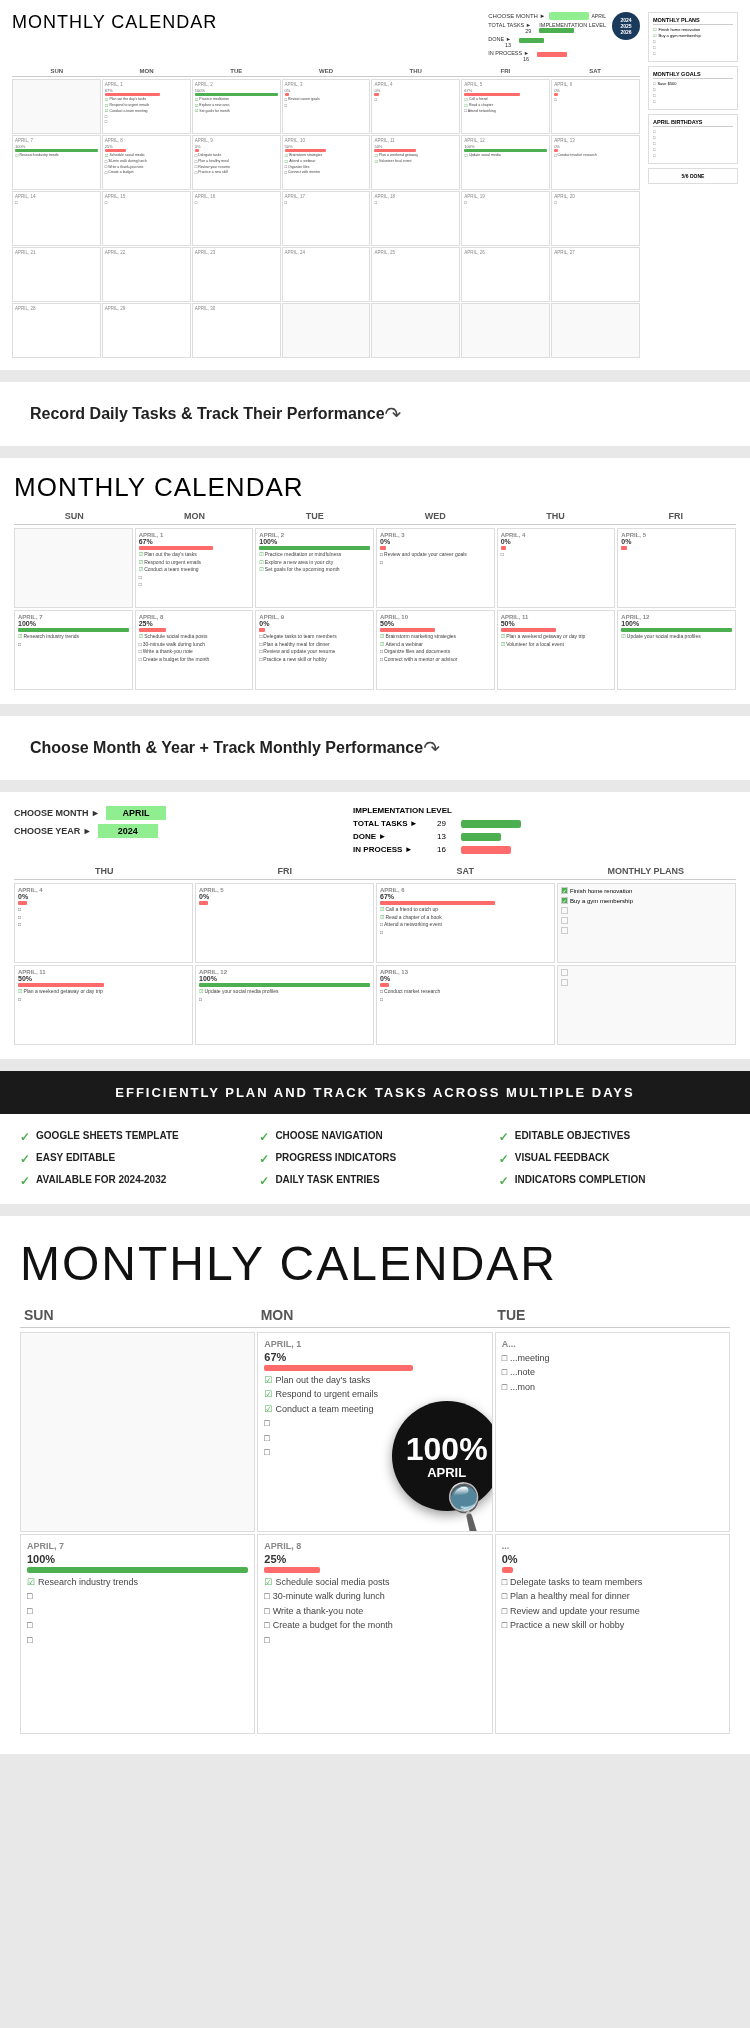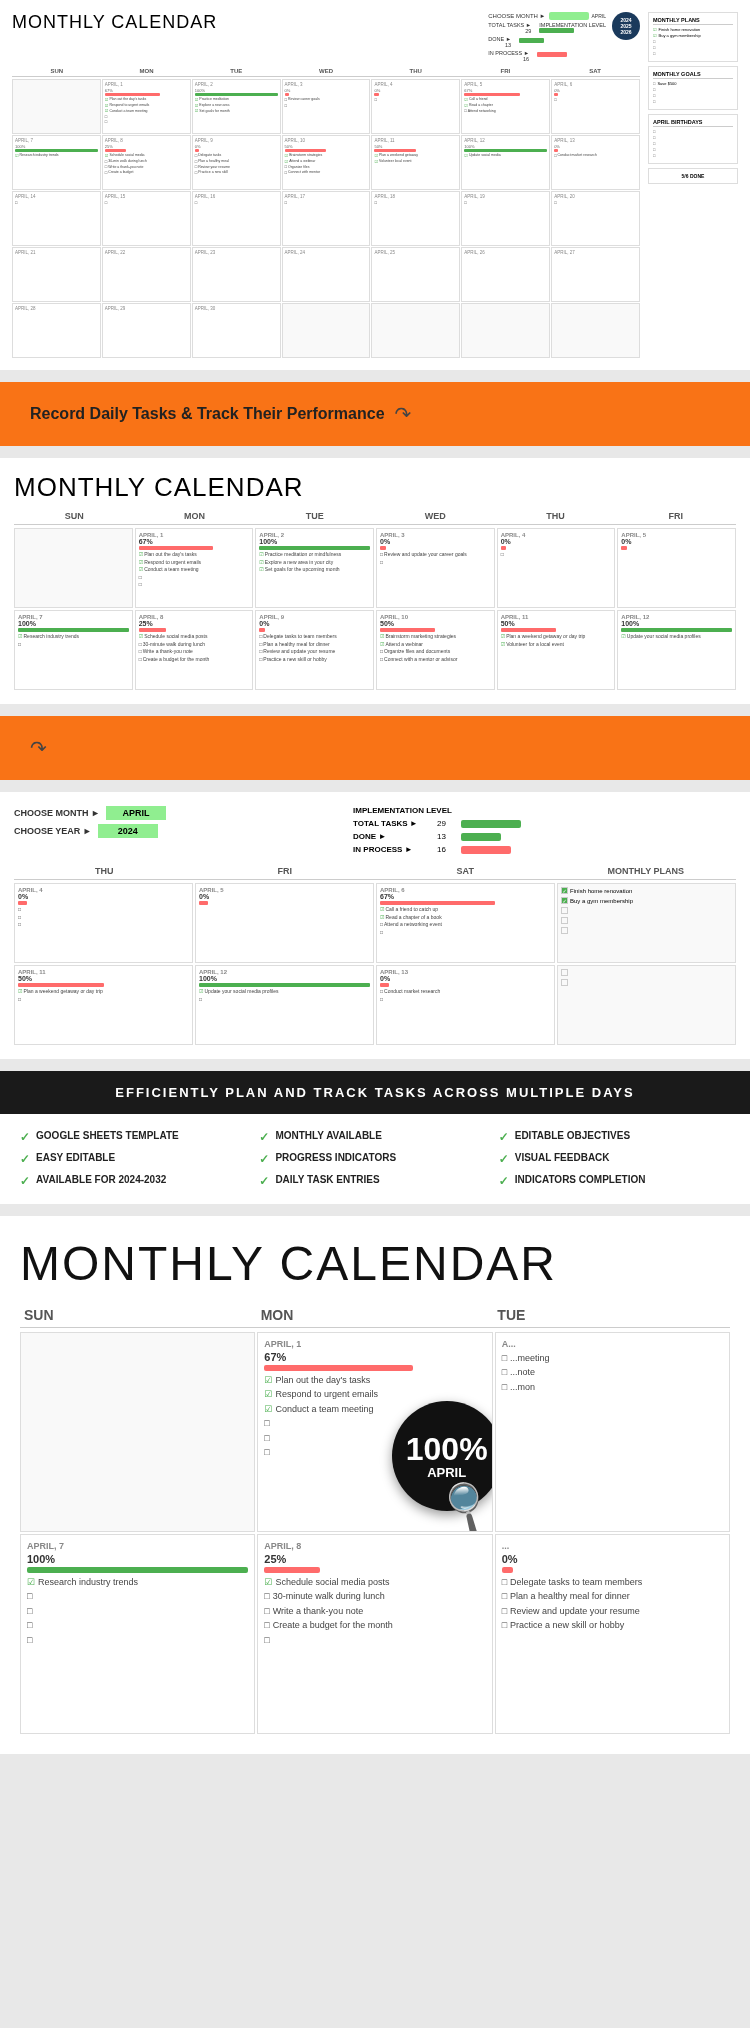--- a/index.html
+++ b/index.html
@@ -72,21 +72,21 @@
     .sidebar-box-1 {
       border: 0.5px solid #ddd; padding: 4px; margin-bottom: 4px;
     }
     .sidebar-title-1 { font-size: 5.5px; font-weight: bold; border-bottom: 0.5px solid #ccc; margin-bottom: 2px; padding-bottom: 1px; }
     .sidebar-item-1 { display: flex; align-items: center; gap: 2px; margin-bottom: 1px; font-size: 4px; }
     .sidebar-item-1::before { content: '□'; font-size: 4px; color: #666; }
     .sidebar-item-1.checked::before { content: '☑'; color: #4CAF50; }
 
     
     .transition-section {
-      background: #f97316; padding: 20px 30px; display: flex; align-items: center; gap: 10px;
+      background: #ffffff; padding: 20px 30px; display: flex; align-items: center; 
     }
     .transition-text { font-size: 16px; font-weight: bold; color: #222; }
     .arrow-curve { font-size: 20px; color: #444; }
 
     
     .section-2 {
       background: #fff; padding: 14px;
     }
     .cal-title-2 { font-size: 26px; font-weight: 900; letter-spacing: 1px; margin-bottom: 8px; }
     .cal-title-2 span { font-weight: 300; }
@@ -553,20 +553,21 @@
       <div class="pct-2">100%</div>
       <div class="pb-2 pb-green" style="width:100%;"></div>
       <div class="task-2 checked">Update your social media profiles</div>
     </div>
   </div>
 </div>
 
 <div class="section-divider"></div>
 
 <div class="transition-section">
+  <span class="transition-text">Choose Month &amp; Year + Track Monthly Performance</span>
   <span class="arrow-curve">↷</span>
 </div>
 
 <div class="section-divider"></div>
 
 <div class="section-3">
   <div class="section-3-top">
     <div class="choose-col">
       <div class="choose-row">
         <span class="choose-label">CHOOSE MONTH ►</span>
@@ -692,21 +693,21 @@
 </div>
 
 <div class="features-section">
   <div class="features-grid">
     <div class="feature-item">
       <span class="feature-check">✓</span>
       <span>GOOGLE SHEETS TEMPLATE</span>
     </div>
     <div class="feature-item">
       <span class="feature-check">✓</span>
-      <span>MONTHLY AVAILABLE</span>
+      <span>CHOOSE NAVIGATION</span>
     </div>
     <div class="feature-item">
       <span class="feature-check">✓</span>
       <span>EDITABLE OBJECTIVES</span>
     </div>
     <div class="feature-item">
       <span class="feature-check">✓</span>
       <span>EASY EDITABLE</span>
     </div>
     <div class="feature-item">

